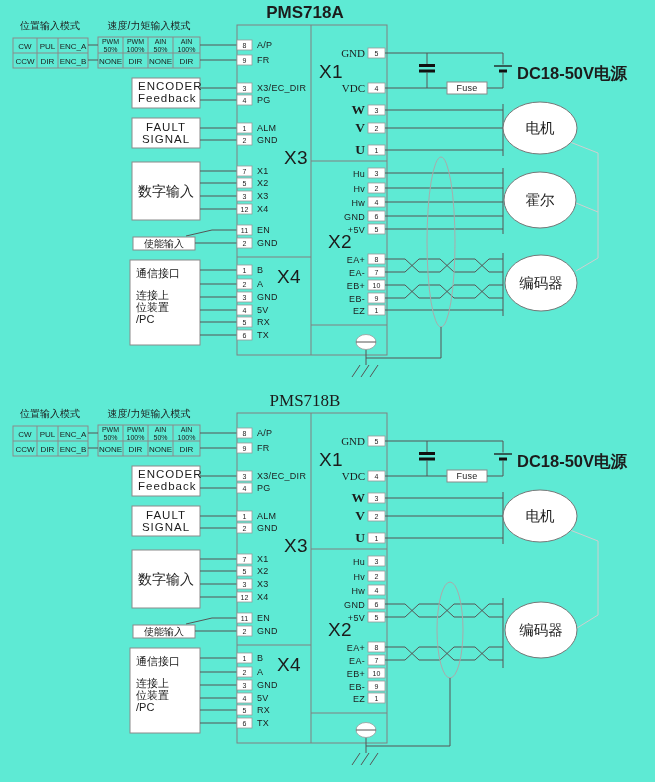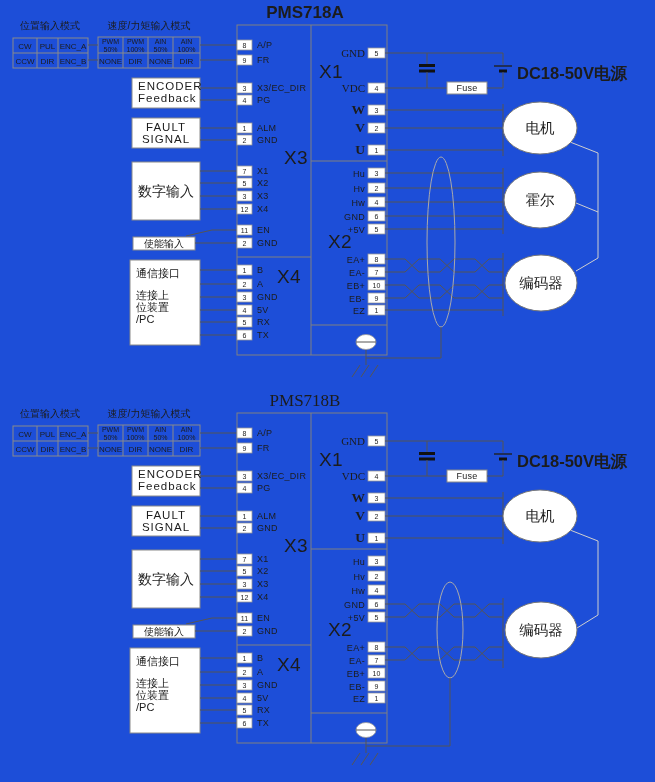--- a/index.html
+++ b/index.html
@@ -1,16 +1,16 @@
 <!DOCTYPE html>
 <html><head>
 <meta charset="utf-8">
 <style>
   html,body{margin:0;padding:0;background:#ffffff;}
-  #stage{width:655px;height:782px;position:relative;background:#1d4ed8;}
+  #stage{width:655px;height:782px;position:relative;background:#5eead4;}
   svg{display:block;}
   .w{stroke:#555;stroke-width:1;fill:none;}
   .tb{stroke:#8a8a8a;stroke-width:1;fill:none;}
   .box{stroke:#8a8a8a;stroke-width:1;fill:#ffffff;}
   .mainbox{stroke:#808080;stroke-width:1;fill:none;}
   .pin{stroke:#999;stroke-width:0.8;fill:#ffffff;}
   .ell{stroke:#777;stroke-width:1;fill:#ffffff;}
   .shield{stroke:#aaa;stroke-width:1;fill:none;}
   .link{stroke:#cfcfcf;stroke-width:1;fill:none;}
   .thick{stroke:#111;stroke-width:3;fill:none;}

